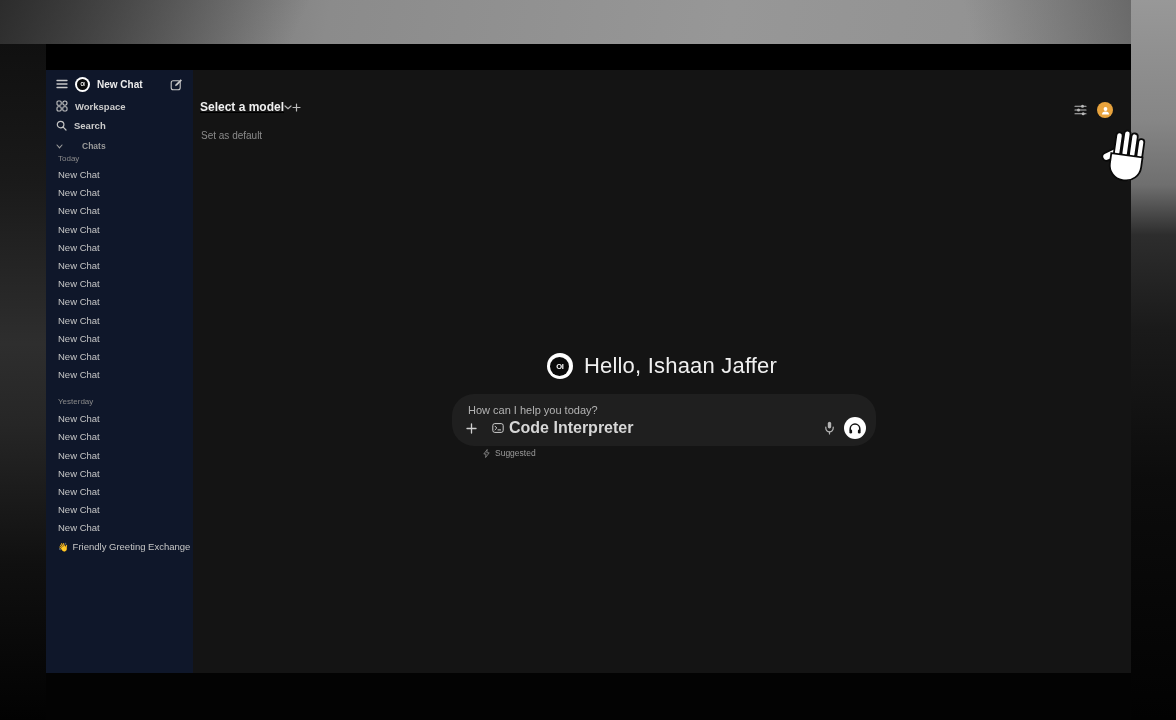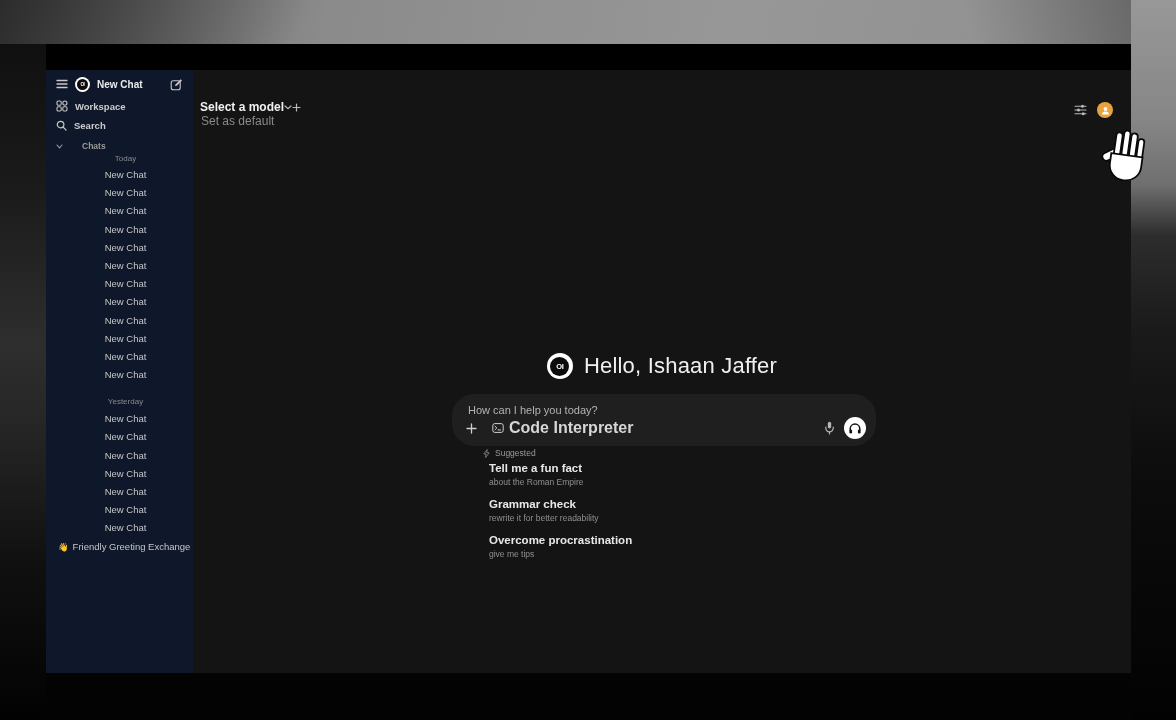--- a/index.html
+++ b/index.html
@@ -36,31 +36,31 @@
   .chats-label { font-size:8.5px; color:#9a9a9a; font-weight:600; }
   .ml-auto { margin-left:auto; }
 
   .logo { background:#fff; border-radius:50%; display:flex; align-items:center; justify-content:center; flex:none; }
   .logo-core { background:#0b0b0b; border-radius:50%; display:flex; align-items:center; justify-content:center; color:#fff; font-weight:700; letter-spacing:-.3px; }
   .logo-sm { width:15px; height:15px; }
   .logo-sm .logo-core { width:11px; height:11px; font-size:4.5px; }
   .logo-lg { width:26px; height:26px; }
   .logo-lg .logo-core { width:19px; height:19px; font-size:7.5px; }
 
-  .chat-lists { position:absolute; left:0; top:108px; width:147px;text-align:center; }
+  .chat-lists { position:absolute; left:0; top:108px; width:147px; }
   .group-label { height:14px; line-height:14px; padding-left:12px; font-size:8px; color:#8a8a8a; }
   .group-label.second { margin-top:10px; height:16px; line-height:16px; }
   .chat-item { height:18.2px; line-height:18.2px; padding-left:12px; font-size:9.5px; color:#c6c6c6; cursor:pointer; white-space:nowrap; overflow:hidden; }
   .named-chat { display:flex; align-items:center; gap:4px; }
   .chat-emoji { font-size:8.5px; color:#e8b04a; }
 
   
-  .model-row { position:absolute; left:7px; top:30px; display:flex; align-items:center; gap:0; cursor:pointer; }
+  .model-row { position:absolute; left:7px; top:30px; display:flex; align-items:center; gap:0; cursor:pointer;text-decoration:underline; }
   .model-label { font-size:12px; font-weight:700; color:#f0f0f0; }
-  .set-default { position:absolute; left:8px; top:44px; font-size:12px; color:#8a8a8a; cursor:pointer; }
+  .set-default { position:absolute; left:8px; top:60px; font-size:10px; color:#8a8a8a; cursor:pointer; }
   .tr-icons { position:absolute; right:18px; top:32px; display:flex; align-items:center; gap:10px; }
   .avatar { width:16px; height:16px; border-radius:50%; display:flex; align-items:center; justify-content:center; cursor:pointer; }
 
   
   .greeting { position:absolute; left:0; top:283px; width:938px; display:flex; align-items:center; justify-content:center; gap:11px; }
   .greeting-text { font-size:22px; font-weight:500; color:#f0f0f0; letter-spacing:.2px;text-align:center; }
 
   
   .composer { position:absolute; left:259px; top:324px; width:424px; height:52px; background:#1f1f1f; border-radius:22px; cursor:text; }
   .composer-ph { position:absolute; left:16px; top:10px; font-size:11px; color:#b3b3b3; }
@@ -275,34 +275,20 @@
       </div>
 
       <div class="suggested-row">
         <span>
           <svg width="7" height="9" viewBox="0 0 7 9">
               <path d="M4.2 0.5 L0.8 5 H3 L2.6 8.5 L6.2 3.8 H3.8 Z" fill="none" stroke="#8f8f8f" stroke-width="0.8" stroke-linejoin="round"></path>
             </svg>
         </span>
         <span class="suggested-label">Suggested</span>
       </div>
-      <div class="suggestions">
-        <div class="sg-item">
-            <div class="sg-title">Tell me a fun fact</div>
-            <div class="sg-sub">about the Roman Empire</div>
-          </div>
-          <div class="sg-item">
-            <div class="sg-title">Grammar check</div>
-            <div class="sg-sub">rewrite it for better readability</div>
-          </div>
-          <div class="sg-item">
-            <div class="sg-title">Overcome procrastination</div>
-            <div class="sg-sub">give me tips</div>
-          </div>
-      </div>
 
     </div>
   </div>
 
   <div class="cursor">
     <svg width="54" height="60" viewBox="0 0 30 33">
       <g fill="#fff" stroke="#0a0a0a" stroke-width="1">
         <rect x="1" y="13.5" width="11" height="4.6" rx="2.3" transform="rotate(-33 6 16)"></rect>
         <rect x="7.4" y="3" width="3.5" height="13" rx="1.75"></rect>
         <rect x="11.6" y="1.4" width="3.5" height="14.6" rx="1.75"></rect>

